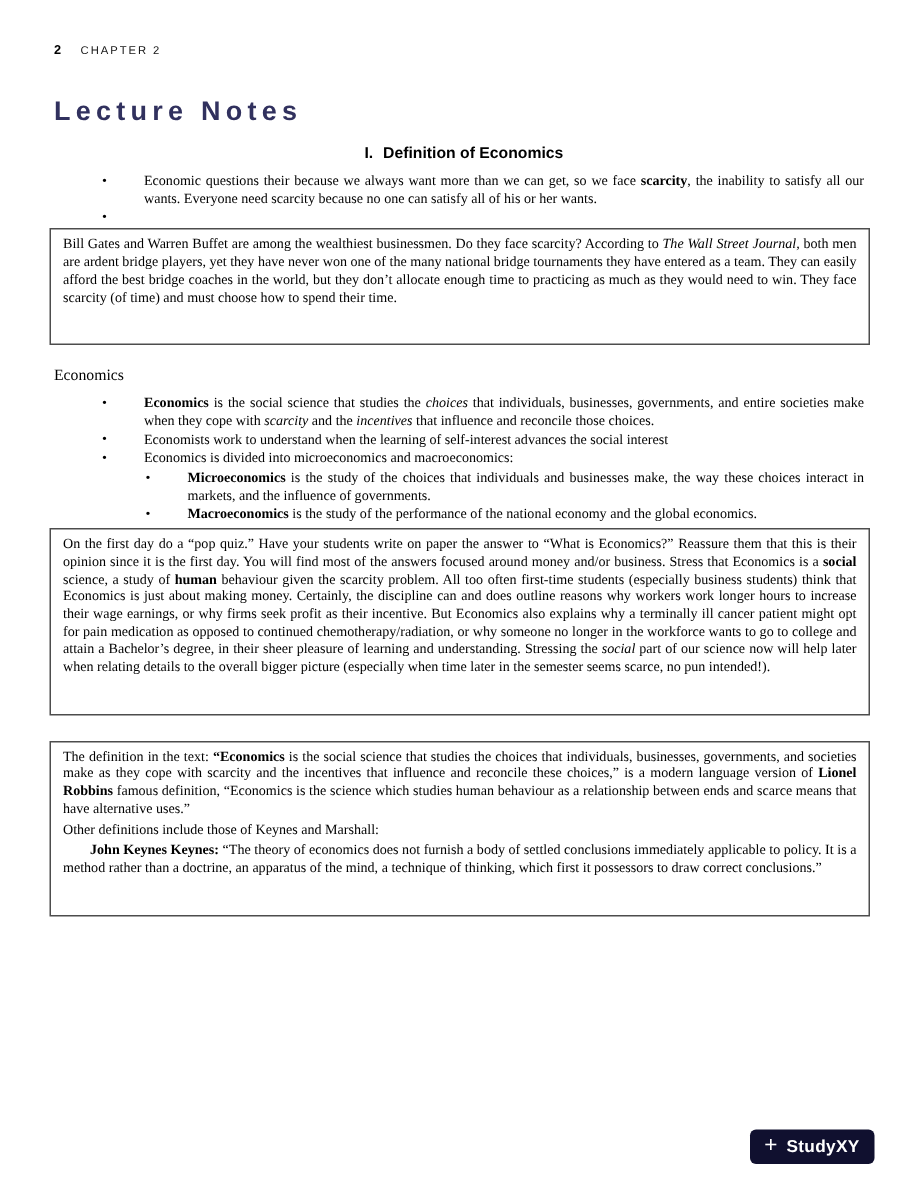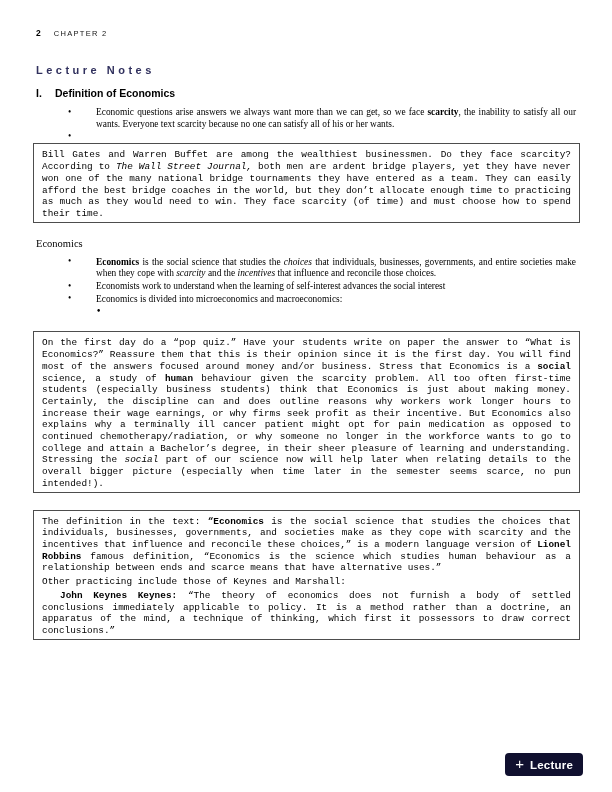--- a/index.html
+++ b/index.html
@@ -8,42 +8,42 @@
 
   .page {
     width:612px; height:792px; position:relative; background:#fff;
     padding:28px 36px 0 36px; color:#000; margin:0 auto; overflow:hidden;
   }
 
   .header { font-family:"Liberation Sans", sans-serif; display:flex; align-items:baseline; gap:13px; margin-bottom:26px; }
   .page-num { font-size:8.5px; font-weight:700; }
   .chapter-label { font-size:7.5px; letter-spacing:1.3px; color:#141414; }
 
-  .lecture-notes { font-family:"Liberation Sans", sans-serif; font-size:11px; font-weight:700; letter-spacing:3.5px; color:#31315e; margin-bottom:11px; }
+  .lecture-notes { font-family:"Liberation Sans", sans-serif; font-size:18px; font-weight:700; letter-spacing:3.5px; color:#31315e; margin-bottom:11px; }
 
   .doc-title { font-family:"Liberation Sans", sans-serif; font-size:17px; font-weight:700; font-style:italic; color:#000; margin-bottom:18px; }
 
-  .section-heading { font-family:"Liberation Sans", sans-serif; font-size:10.5px; font-weight:700; margin-bottom:8px; }
+  .section-heading { font-family:"Liberation Sans", sans-serif; font-size:10.5px; font-weight:700; margin-bottom:8px;text-align:center; }
   .section-heading .numeral { display:inline-block; width:19px; }
 
   .bullet { position:relative; padding-left:60px; font-size:9.4px; line-height:11.7px; text-align:justify; margin-bottom:1px; }
   .bullet .marker { position:absolute; left:32px; top:-0.5px; }
   .bullet.sub { padding-left:89px; }
   .bullet.sub .marker { left:61px; }
 
   .note-box {
     border:1px solid #4d4d4d; margin:13px -4px 0 -3px;
-    padding:5px 8px 2px 8px; font-size:9.4px; line-height:11.7px; text-align:justify;font-family:Liberation Mono, monospace;
+    padding:5px 8px 24px 8px; font-size:9.4px; line-height:11.7px; text-align:justify;
   }
   .note-box p + p { margin-top:2px; }
   .indent-first { text-indent:18px; }
 
   .sub-heading { font-size:10.5px; margin:15px 0 8px 0; }
 
-  .gap-box2 { margin-top:26px; }
+  .gap-box2 { margin-top:2px; }
   .gap-box3 { margin-top:17px; }
 
   .brand-badge {
     position:absolute; right:29px; bottom:16px; height:23px;
     background:#10102f; color:#fff; border-radius:4px;
     display:flex; align-items:center; padding:0 10px; gap:6px;
     font-family:"Liberation Sans", sans-serif;
   }
   .brand-plus { font-size:15px; font-weight:300; line-height:1; transform:translateY(-1px); }
   .brand-name { font-size:11.5px; font-weight:700; letter-spacing:0.2px; }
@@ -61,21 +61,21 @@
   <div class="lecture-notes">Lecture Notes</div>
 
 
   <div class="section-heading">
     <span class="numeral">I.</span><span class="sec-title">Definition of Economics</span>
   </div>
 
   <div>
     <div class="bullet">
       <span class="marker">•</span>
-      <span><span>Economic questions arise answers we always want more than we can get, so we face </span><span style="font-weight: bold;">scarcity</span><span>, the inability to satisfy all our wants. Everyone text scarcity because no one can satisfy all of his or her wants.</span></span>
+      <span><span>Economic questions their because we always want more than we can get, so we face </span><span style="font-weight: bold;">scarcity</span><span>, the inability to satisfy all our wants. Everyone need scarcity because no one can satisfy all of his or her wants.</span></span>
     </div>
     <div class="bullet">
       <span class="marker">•</span>
     </div>
   </div>
 
   <div class="note-box">
     <p><span>Bill Gates and Warren Buffet are among the wealthiest businessmen. Do they face scarcity? According to </span><span style="font-style: italic;">The Wall Street Journal,</span><span> both men are ardent bridge players, yet they have never won one of the many national bridge tournaments they have entered as a team. They can easily afford the best bridge coaches in the world, but they don’t allocate enough time to practicing as much as they would need to win. They face scarcity (of time) and must choose how to spend their time.</span></p>
   </div>
 
@@ -89,34 +89,36 @@
     <div class="bullet">
       <span class="marker">•</span>
       <span><span>Economists work to understand when the learning of self-interest advances the social interest</span></span>
     </div>
     <div class="bullet">
       <span class="marker">•</span>
       <span><span>Economics is divided into microeconomics and macroeconomics:</span></span>
     </div>
     <div class="bullet sub">
       <span class="marker">•</span>
+      <span><span style="font-weight: bold;">Microeconomics</span><span> is the study of the choices that individuals and businesses make, the way these choices interact in markets, and the influence of governments.</span></span>
     </div>
     <div class="bullet sub">
       <span class="marker">•</span>
+      <span><span style="font-weight: bold;">Macroeconomics</span><span> is the study of the performance of the national economy and the global economics.</span></span>
     </div>
   </div>
 
   <div class="note-box gap-box2">
     <p><span>On the first day do a “pop quiz.” Have your students write on paper the answer to “What is Economics?” Reassure them that this is their opinion since it is the first day. You will find most of the answers focused around money and/or business. Stress that Economics is a </span><span style="font-weight: bold;">social</span><span> science, a study of </span><span style="font-weight: bold;">human</span><span> behaviour given the scarcity problem. All too often first-time students (especially business students) think that Economics is just about making money. Certainly, the discipline can and does outline reasons why workers work longer hours to increase their wage earnings, or why firms seek profit as their incentive. But Economics also explains why a terminally ill cancer patient might opt for pain medication as opposed to continued chemotherapy/radiation, or why someone no longer in the workforce wants to go to college and attain a Bachelor’s degree, in their sheer pleasure of learning and understanding. Stressing the </span><span style="font-style: italic;">social</span><span> part of our science now will help later when relating details to the overall bigger picture (especially when time later in the semester seems scarce, no pun intended!).</span></p>
   </div>
 
   <div class="note-box gap-box3">
     <p><span>The definition in the text: </span><span style="font-weight: bold;">“Economics</span><span> is the social science that studies the choices that individuals, businesses, governments, and societies make as they cope with scarcity and the incentives that influence and reconcile these choices,” is a modern language version of </span><span style="font-weight: bold;">Lionel Robbins</span><span> famous definition, “Economics is the science which studies human behaviour as a relationship between ends and scarce means that have alternative uses.”</span></p>
-    <p><span>Other practicing include those of Keynes and Marshall:</span></p>
+    <p><span>Other definitions include those of Keynes and Marshall:</span></p>
     <p class="indent-first"><span style="font-weight: bold;">John Keynes Keynes:</span><span> “The theory of economics does not furnish a body of settled conclusions immediately applicable to policy. It is a method rather than a doctrine, an apparatus of the mind, a technique of thinking, which first it possessors to draw correct conclusions.”</span></p>
   </div>
 
   <div class="brand-badge">
     <span class="brand-plus">+</span>
-    <span class="brand-name">Lecture</span>
+    <span class="brand-name">StudyXY</span>
   </div>
 
 </div>
 
 </body></html>

